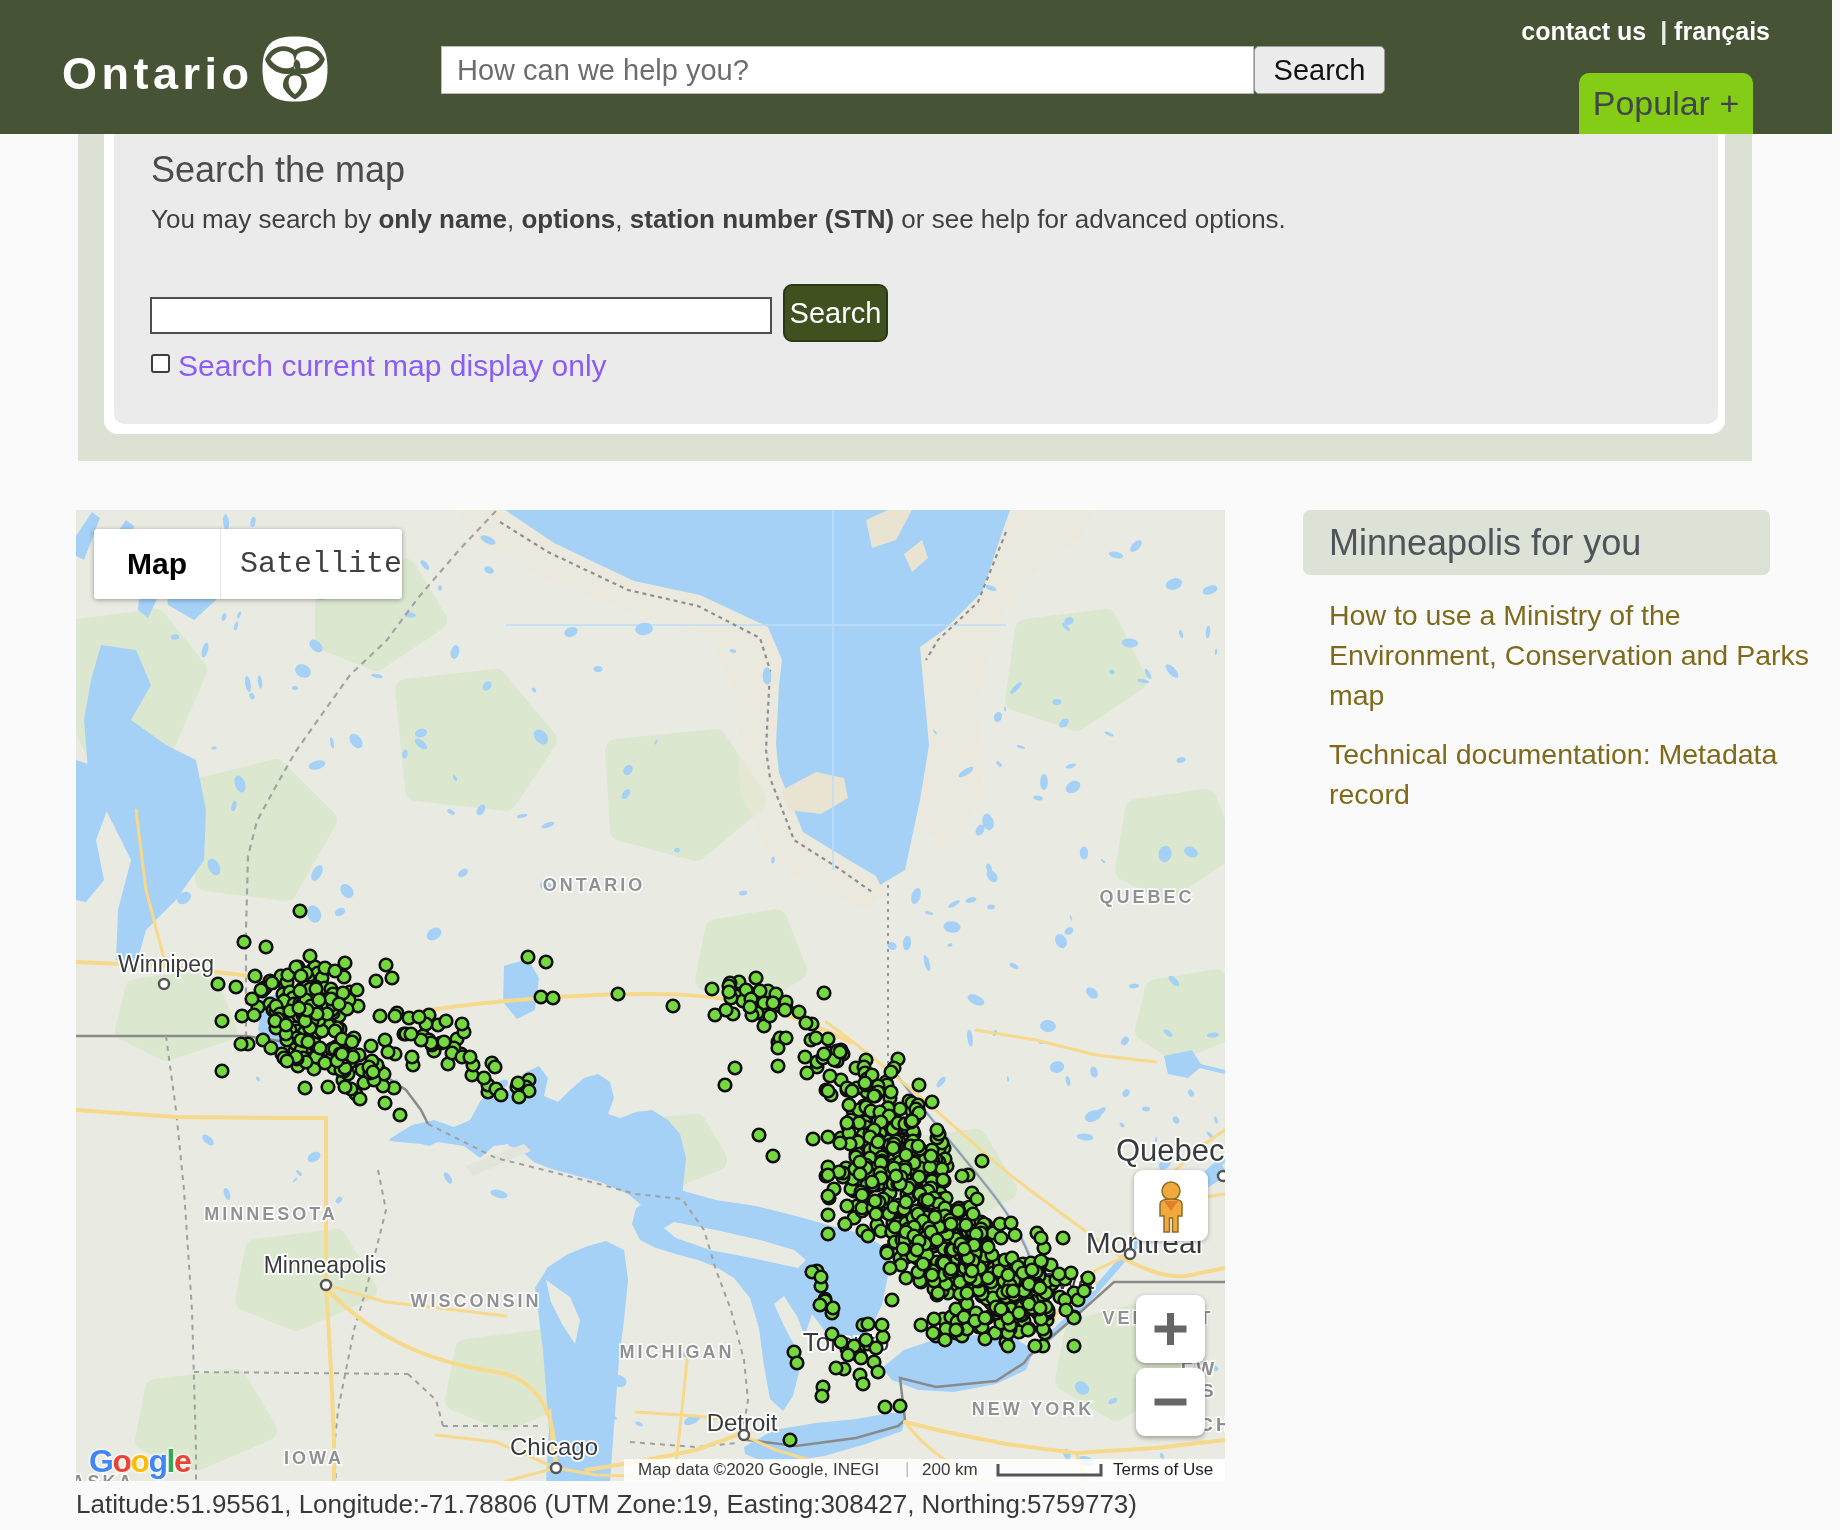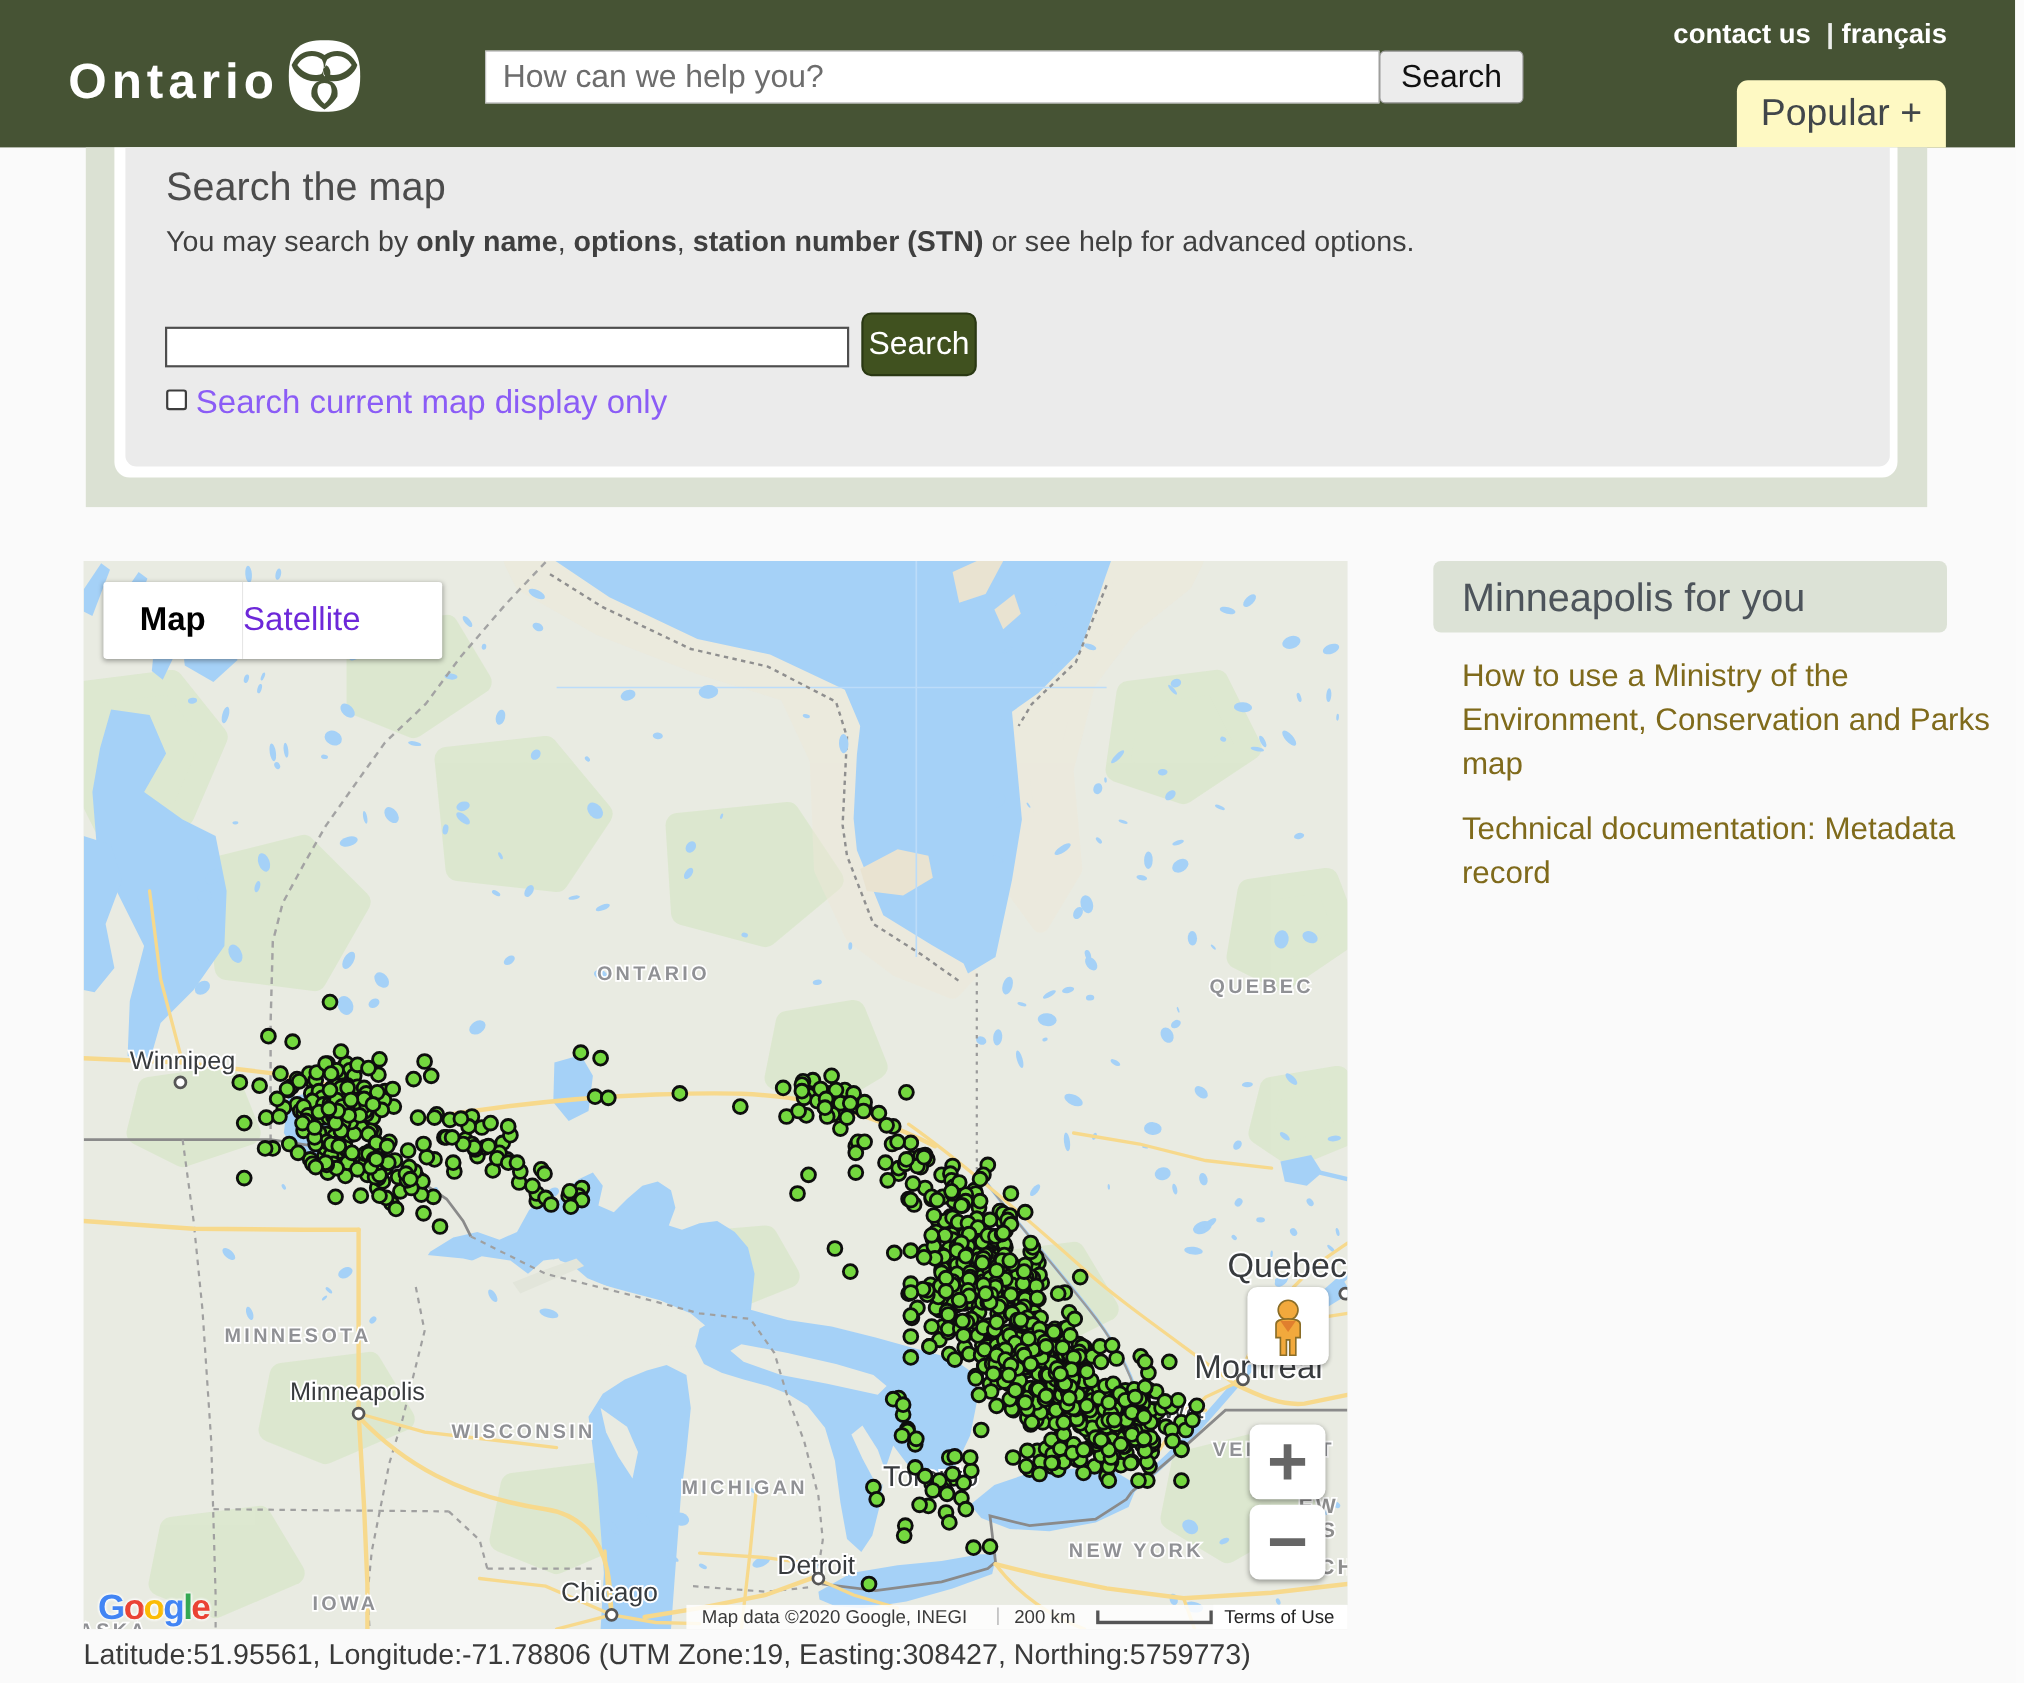--- a/index.html
+++ b/index.html
@@ -4,34 +4,34 @@
 * { margin:0; padding:0; box-sizing:border-box; }
 html,body { width:1840px; height:1530px; background:#fafafa; font-family:"Liberation Sans", sans-serif; overflow:hidden; }
 .abs { position:absolute; }
 #header { left:0; top:0; width:1832px; height:134px; background:#465334; }
 #rightstrip { left:1832px; top:0; width:8px; height:1530px; background:#fbfbfb; }
 #logo { left:62px; top:48px; color:#fff; font-size:45px; font-weight:bold; letter-spacing:4.5px; }
 #trillium { left:262px; top:36px; }
 #hsearch { left:441px; top:46px; width:813px; height:48px; background:#fff; border:1px solid #bbb; font-size:29px; color:#6d6d6d; line-height:46px; padding-left:15px; }
 #hsbtn { left:1254px; top:46px; width:131px; height:48px; background:#ececec; border:1px solid #9a9a9a; border-radius:5px; font-size:29px; color:#111; text-align:center; line-height:46px; }
 #toplinks { top:17px; right:70px; color:#fff; font-size:25px;font-weight:bold; }
-#popular { left:1579px; top:73px; width:190px; height:61px; background:#fef9c3; border-radius:10px 10px 0 0; color:#41464a; font-size:34px; text-align:center; line-height:61px; }
+#popular { left:1579px; top:73px; width:174px; height:61px; background:#84cc16; border-radius:10px 10px 0 0; color:#41464a; font-size:34px; text-align:center; line-height:61px; }
 #sage { left:78px; top:134px; width:1674px; height:327px; background:#dbe1d3; }
 #whiteinset { left:104px; top:134px; width:1621px; height:300px; background:#fff; border-radius:0 0 14px 14px; }
 #graypanel { left:114px; top:134px; width:1604px; height:290px; background:#ebebeb; border-radius:0 0 10px 10px; }
 #h2 { left:151px; top:149px; font-size:36px; color:#4c4c4c; }
 #desc { left:151px; top:204px; font-size:26px; color:#3f3f3f; }
 #sinput { left:150px; top:297px; width:622px; height:37px; background:#fff; border:2px solid #4e4e4e; }
 #sbtn { left:783px; top:284px; width:105px; height:58px; background:#40511f; border:2px solid #2a3813; border-radius:9px; color:#fff; font-size:29px; text-align:center; line-height:54px; }
 #cbox { left:151px; top:354px; width:19px; height:19px; background:#fff; border:2px solid #3e3e3e; border-radius:3px; }
 #clabel { left:178px; top:349px; font-size:30px; color:#8b5cf6; }
 #map { left:76px; top:510px; width:1149px; height:971px; overflow:hidden; background:#e8eae1; }
 #mapsat { left:94px; top:529px; height:70px; background:#fff; box-shadow:0 1px 5px rgba(0,0,0,.35); border-radius:3px; display:flex; }
 #mapsat .b1 { width:127px; text-align:center; line-height:70px; font-size:30px; font-weight:bold; color:#000; border-right:1px solid #e6e6e6; }
-#mapsat .b2 { width:181px; text-align:left; line-height:70px; font-size:30px; color:#6d28d9; }
+#mapsat .b2 { width:181px; text-align:right; line-height:70px; font-size:30px; color:#404040;font-family:Liberation Mono, monospace; }
 #pegman { left:1134px; top:1170px; width:74px; height:71px; background:#fff; border-radius:9px; box-shadow:0 1px 4px rgba(0,0,0,.3); }
 .zbtn { left:1136px; width:69px; height:68px; background:#fff; border-radius:9px; box-shadow:0 2px 5px rgba(0,0,0,.35); color:#666; }
 #zin { top:1295px; }
 #zout { top:1368px; }
 #glogo { left:89px; top:1443px; font-size:32px; font-weight:bold; letter-spacing:-1.5px; text-shadow:0 0 3px #fff,0 0 3px #fff,0 0 3px #fff; }
 #attr { left:624px; top:1459px; width:601px; height:22px; background:rgba(255,255,255,.85); font-size:17px; color:#3a3a3a; }
 #attr2 { left:1103px; top:1459px; width:122px; height:22px; background:#fff; }
 #recbox { left:1303px; top:510px; width:467px; height:65px; background:#dce2d6; border-radius:7px; }
 #rectitle { left:1329px; top:522px; font-size:36px; color:#4d545b; }
 .link { left:1329px; font-size:28.5px; color:#7f6a1b; line-height:40px; }

